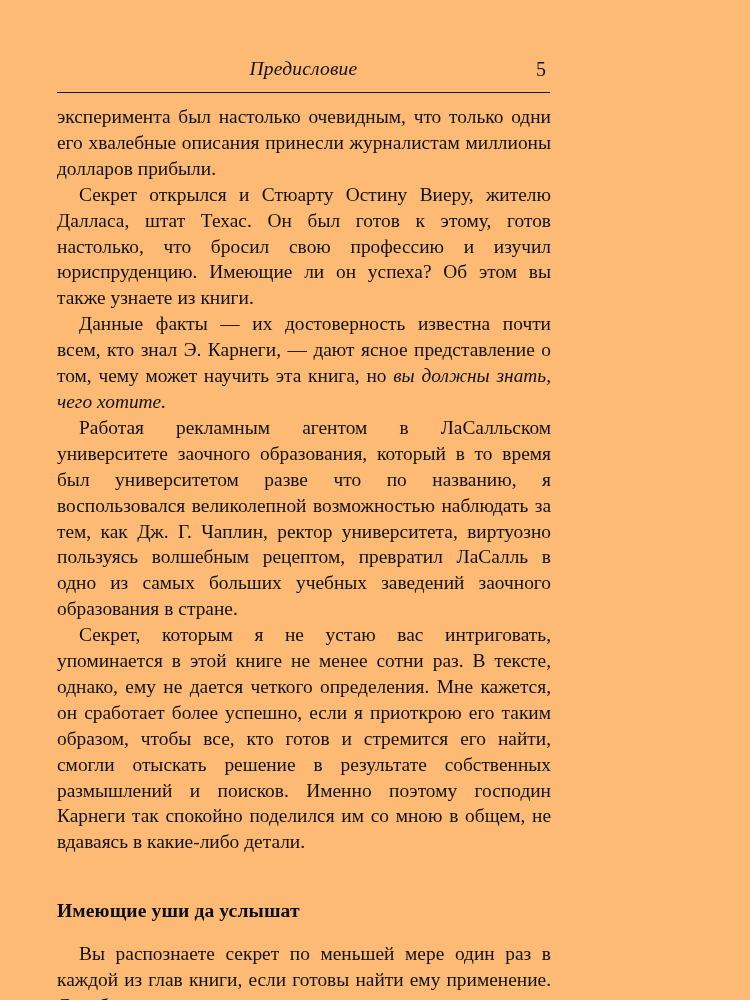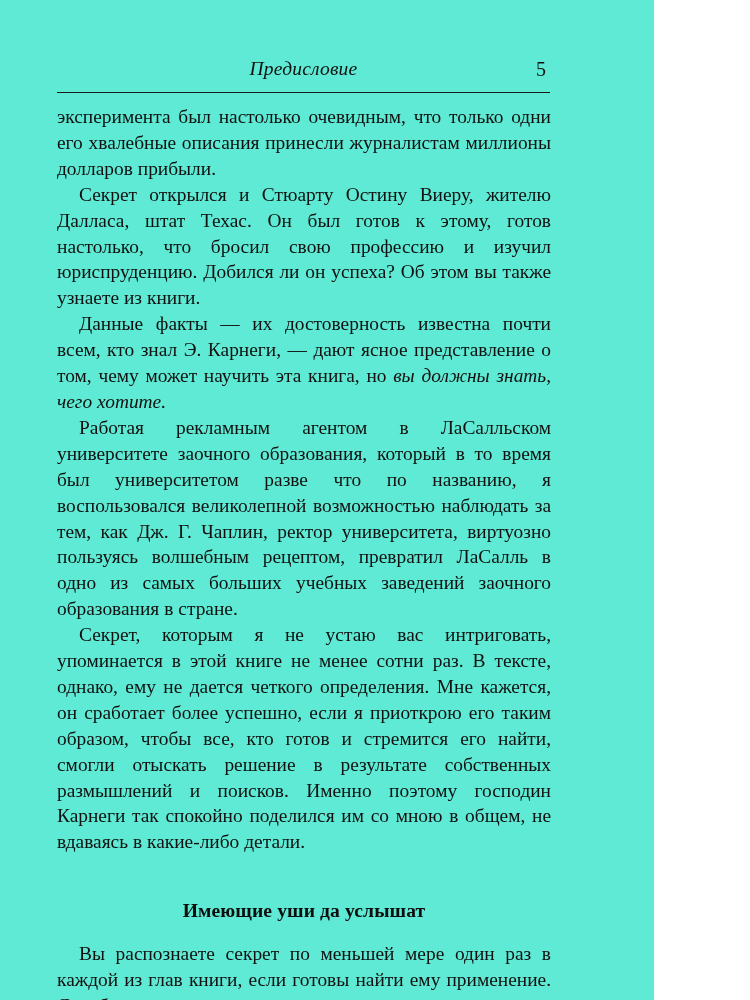--- a/index.html
+++ b/index.html
@@ -2,23 +2,23 @@
 <html><head>
 <meta charset="utf-8">
 <style>
   html, body {
     margin: 0;
     padding: 0;
     background: #ffffff;
   }
   .page {
     position: relative;
-    width: 654px;
+    width: 750px;
     height: 1000px;
-    background: #5eead4;
+    background: #fdba74;
     box-sizing: border-box;
     overflow: hidden;
     font-family: "Liberation Serif", "DejaVu Serif", serif;
     color: #111111;
   }
   .running-head {
     position: absolute;
     left: 57px;
     top: 58px;
     width: 493px;
@@ -71,21 +71,21 @@
     text-indent: 0;
   }
   em.emph {
     font-style: italic;
   }
   h2.subhead {
     margin: 0;
     font-size: 19.6px;
     line-height: 26px;
     font-weight: bold;
-    text-align: center;
+    text-align: left;
     color: #0d0d0d;
     padding-top: 43px;
     padding-bottom: 17px;
     letter-spacing: 0.1px;
   }
 </style>
 </head>
 <body>
 
 <div class="page">
@@ -94,21 +94,21 @@
     <div class="title">Предисловие</div>
     <div class="folio">5</div>
   </div>
 
   <div class="head-rule"></div>
 
   <div class="body-area">
 
     <p class="para no-indent">эксперимента был настолько очевидным, что только одни его хвалебные описания принесли журналистам миллионы долларов прибыли.</p>
 
-    <p class="para">Секрет открылся и Стюарту Остину Виеру, жителю Далласа, штат Техас. Он был готов к этому, готов настолько, что бросил свою профессию и изучил юриспруденцию. Добился ли он успеха? Об этом вы также узнаете из книги.</p>
+    <p class="para">Секрет открылся и Стюарту Остину Виеру, жителю Далласа, штат Техас. Он был готов к этому, готов настолько, что бросил свою профессию и изучил юриспруденцию. Имеющие ли он успеха? Об этом вы также узнаете из книги.</p>
 
     <p class="para"><span>Данные факты — их достоверность известна почти всем, кто знал Э. Карнеги, — дают ясное представление о том, чему может научить эта книга, но </span><em class="emph">вы должны знать, чего хотите.</em><span></span></p>
 
     <p class="para">Работая рекламным агентом в ЛаСалльском университете заочного образования, который в то время был университетом разве что по названию, я воспользовался великолепной возможностью наблюдать за тем, как Дж. Г. Чаплин, ректор университета, виртуозно пользуясь волшебным рецептом, превратил ЛаСалль в одно из самых больших учебных заведений заочного образования в стране.</p>
 
     <p class="para">Секрет, которым я не устаю вас интриговать, упоминается в этой книге не менее сотни раз. В тексте, однако, ему не дается четкого определения. Мне кажется, он сработает более успешно, если я приоткрою его таким образом, чтобы все, кто готов и стремится его найти, смогли отыскать решение в результате собственных размышлений и поисков. Именно поэтому господин Карнеги так спокойно поделился им со мною в общем, не вдаваясь в какие-либо детали.</p>
 
     <h2 class="subhead">Имеющие уши да услышат</h2>
 
     <p class="para">Вы распознаете секрет по меньшей мере один раз в каждой из глав книги, если готовы найти ему применение. Я не буду подсказывать, как определить, готовы ли</p>

